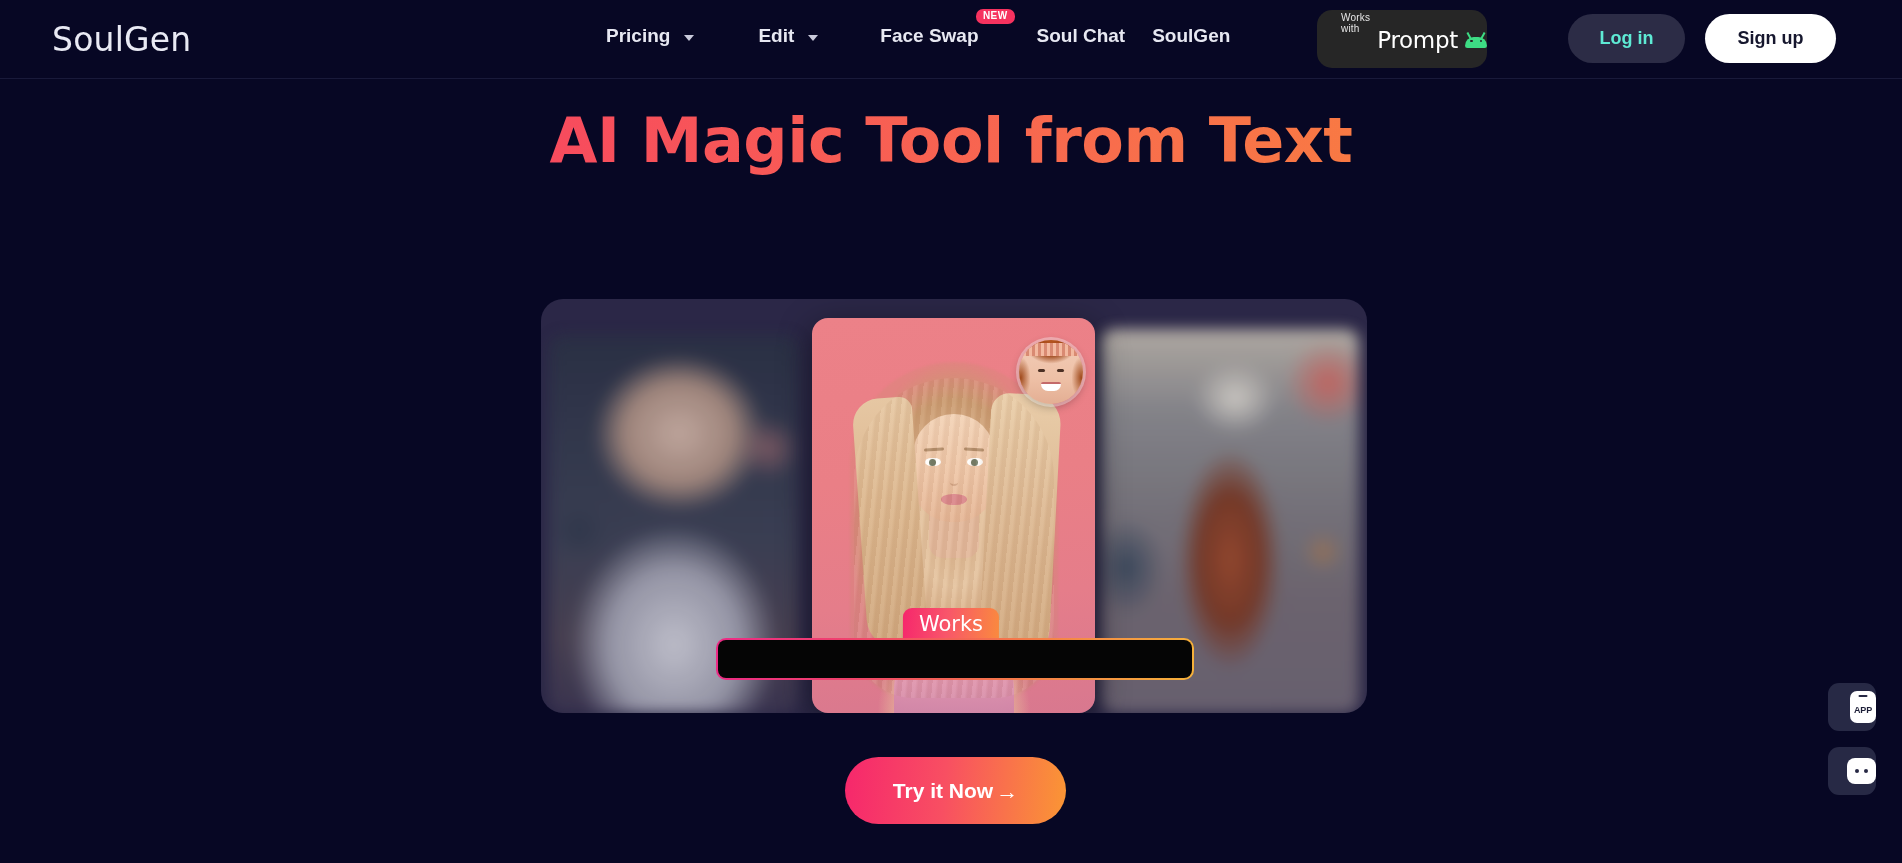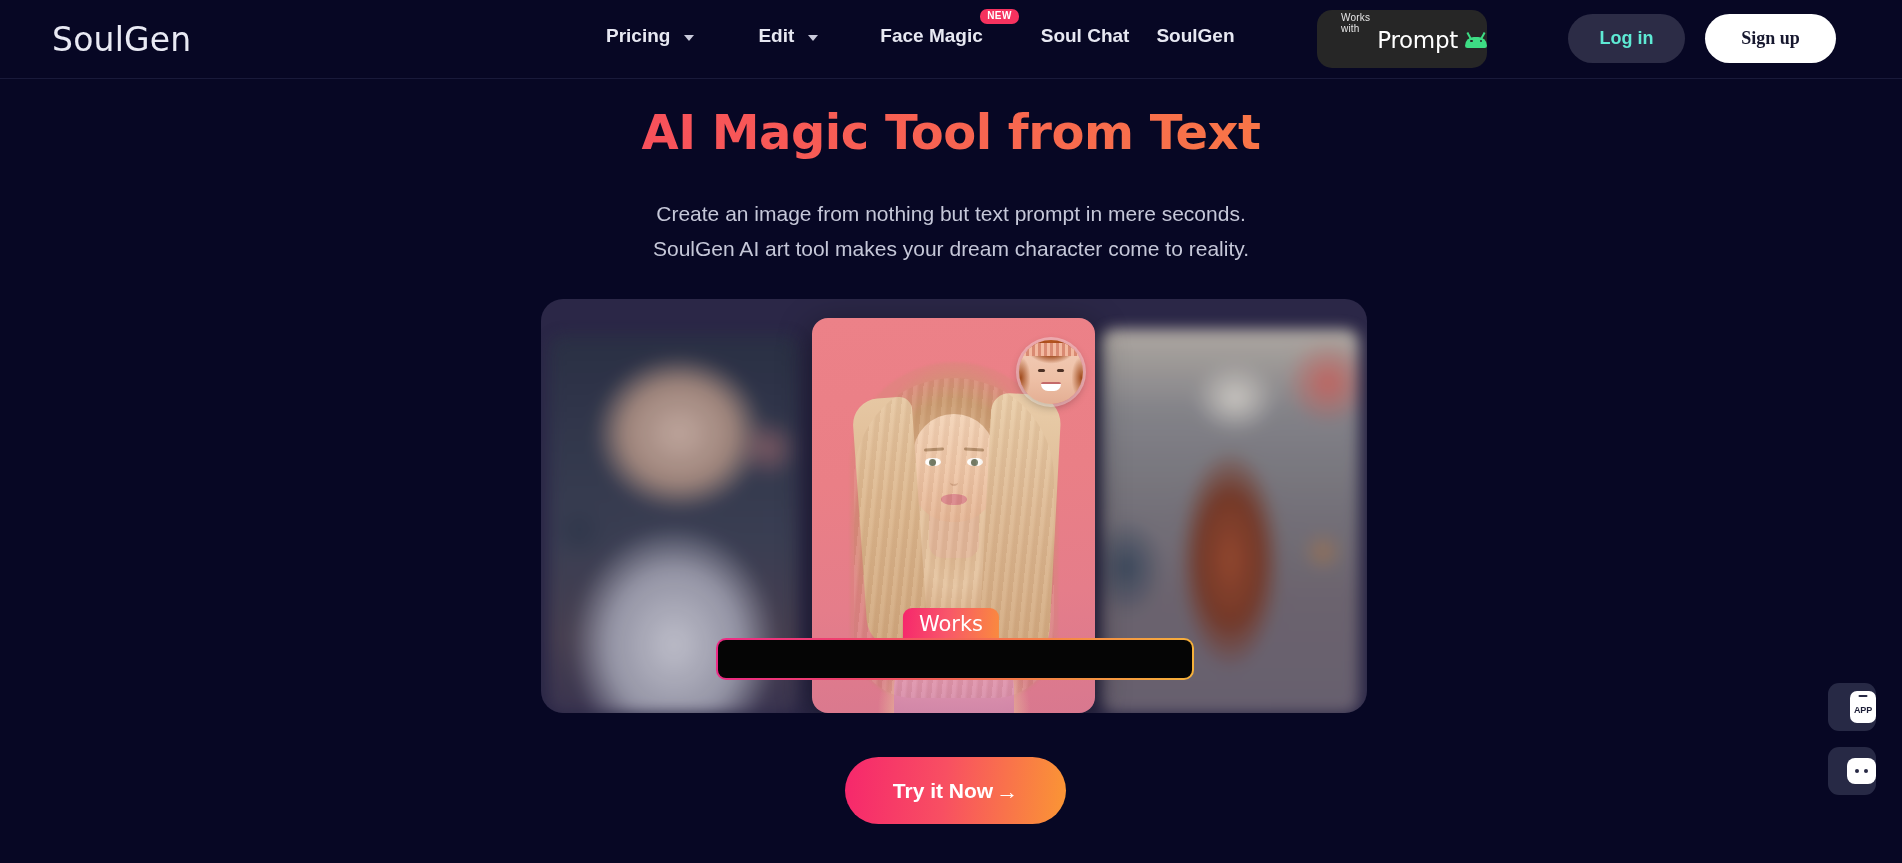--- a/index.html
+++ b/index.html
@@ -123,28 +123,28 @@
     font-family:"Liberation Sans", sans-serif;
   }
   .btn-signup {
     position:absolute; right:66px; top:14px;
     width:131px; height:49px;
     background:#ffffff;
     border-radius:25px;
     color:#16172e; font-size:18px; font-weight:700;
     display:flex; align-items:center; justify-content:center;
     cursor:pointer; border:none;
-    font-family:Liberation Serif, serif;
+    font-family:Liberation Sans, sans-serif;
   }
 
   
   .hero-title {
     position:absolute; top:104px; left:0; width:1902px;
     text-align:center;
-    font-size:48px; font-weight:700;
+    font-size:62px; font-weight:700;
     letter-spacing:-0.5px;
     background:linear-gradient(90deg,#f5276b 0%,#f74a5e 28%,#f8714a 62%,#f9922f 100%);
     -webkit-background-clip:text; background-clip:text;
     -webkit-text-fill-color:transparent; color:transparent;
     font-family:"DejaVu Sans", sans-serif;
   }
   .hero-sub {
     position:absolute; top:196px; left:0; width:1902px;
     text-align:center;
     color:#c5c7d8; font-size:21px;
@@ -418,21 +418,21 @@
     <nav class="nav">
       <div class="nav-item nav-gap-1">
         <span>Pricing</span>
         <span class="chev"></span>
       </div>
       <div class="nav-item nav-gap-2">
         <span>Edit</span>
         <span class="chev"></span>
       </div>
       <div class="nav-item nav-gap-3">
-        <span>Face Magic</span>
+        <span>Face Swap</span>
         <span class="badge-new">NEW</span>
       </div>
       <div class="nav-item nav-gap-4">
         <span>Soul Chat</span>
       </div>
       <div class="nav-item">
         <span>SoulGen</span>
       </div>
     </nav>
 
@@ -448,24 +448,20 @@
             <span class="eye r"></span>
         </span>
       </div>
     </div>
 
     <button class="btn-login">Log in</button>
     <button class="btn-signup">Sign up</button>
   </div>
 
   <h1 class="hero-title">AI Magic Tool from Text</h1>
-  <div class="hero-sub">
-    <div>Create an image from nothing but text prompt in mere seconds.</div>
-    <div>SoulGen AI art tool makes your dream character come to reality.</div>
-  </div>
 
   <div class="carousel">
     <div class="slide slide-left">
       <div class="photo-left"></div>
     </div>
     <div class="slide slide-right">
       <div class="photo-right"></div>
     </div>
     <div class="slide slide-center">
       <div class="photo-center">

